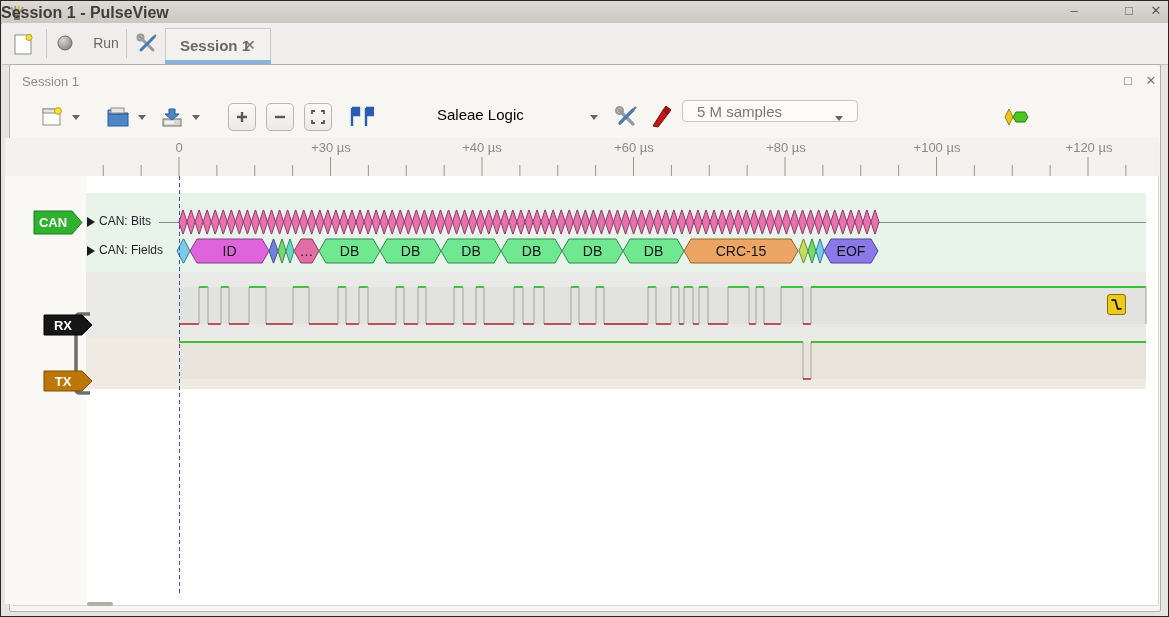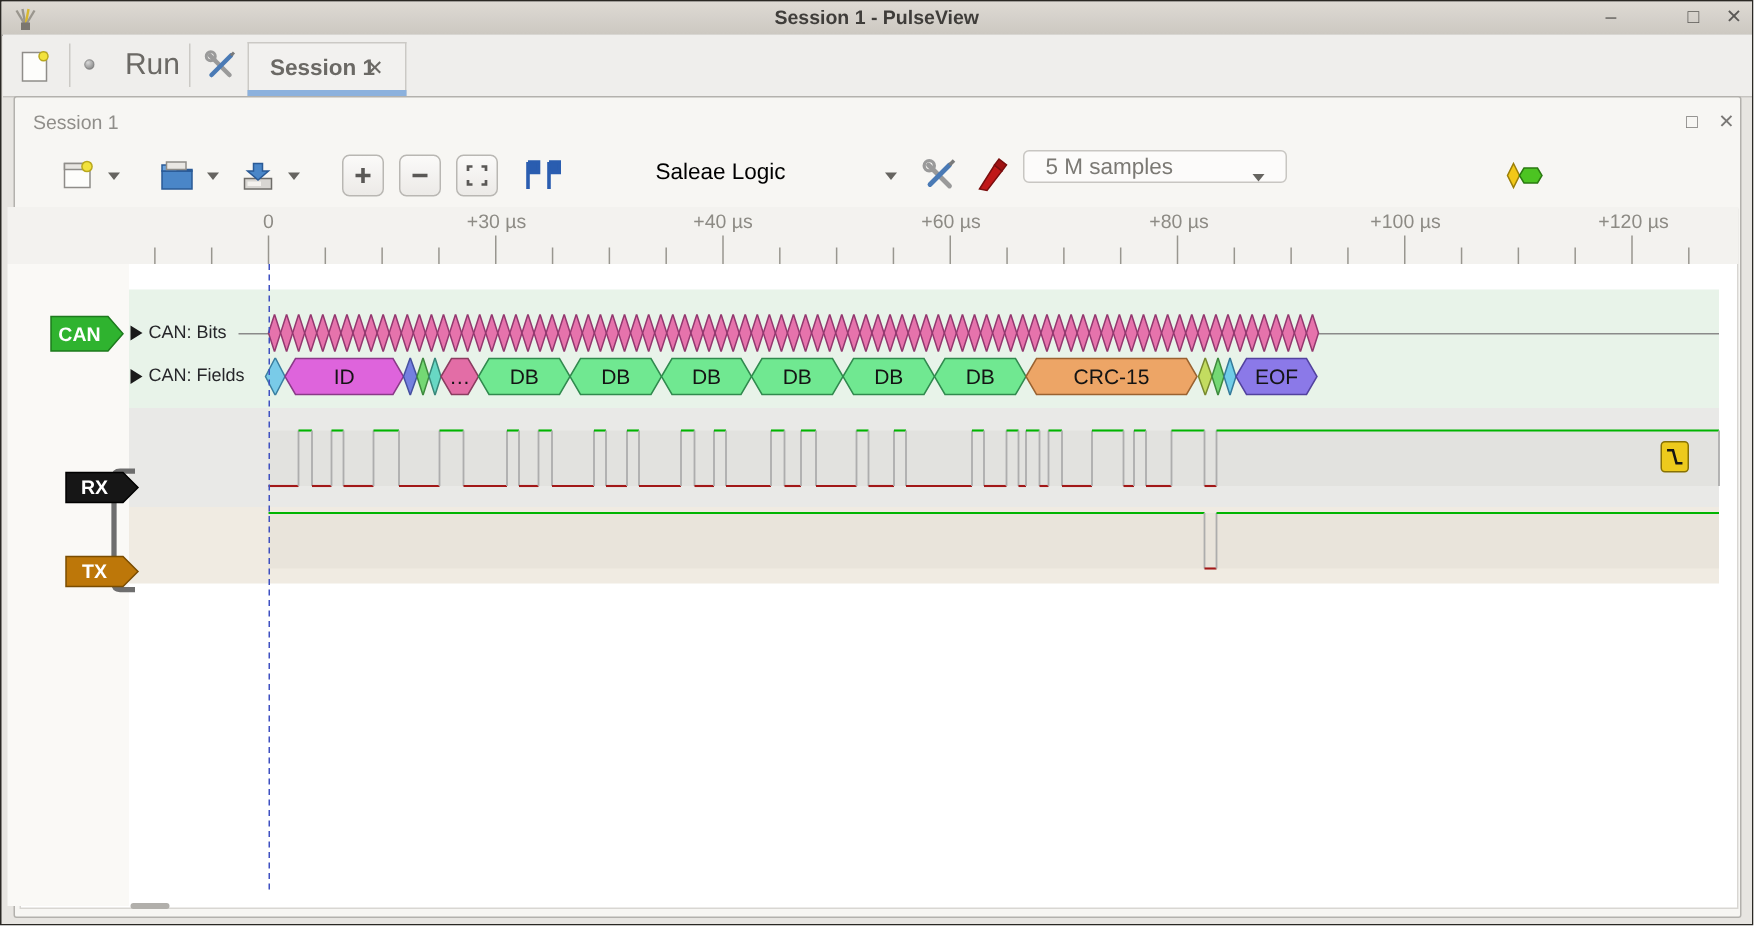--- a/index.html
+++ b/index.html
@@ -3,28 +3,28 @@
 <meta charset="utf-8">
 <style>
   html,body{margin:0;padding:0;}
   .page{position:relative;width:1169px;height:617px;background:#e7e5e1;
         font-family:"Liberation Sans",sans-serif;border:1px solid #2a2824;box-sizing:border-box;
         overflow:hidden;}
   .abs{position:absolute;}
   
   .titlebar{left:0;top:0;width:100%;height:22px;background:linear-gradient(#dedad4,#ccc8c1);
             border-bottom:1px solid #a8a5a0;}
-  .title-text{left:0;top:3px;width:100%;text-align:center;font-size:13px;font-weight:bold;color:#3f3d3a;}
+  .title-text{left:0;top:3px;width:100%;font-size:16px;font-weight:bold;color:#3f3d3a;}
   .app-icon{left:7px;top:2px;width:18px;height:18px;}
   .winctl{top:2px;font-size:13px;color:#5a5855;width:22px;text-align:center;cursor:default;}
   
   .main-toolbar{left:1px;top:22px;width:1167px;height:41px;background:#efeeec;border-bottom:1px solid #c6c4c0;}
   .tb-sep{top:6px;width:1px;height:29px;background:#cbc9c5;}
   .iconbtn{display:flex;align-items:center;justify-content:center;}
-  .run-label{font-size:20px;color:#6b6965;margin-left:12px;}
+  .run-label{font-size:14px;color:#6b6965;margin-left:12px;}
   .tab{left:163px;top:5px;width:106px;height:36px;background:#f2f1ef;border:1px solid #cbc9c5;border-bottom:none;box-sizing:border-box;}
   .tab-blue{left:163px;top:37px;width:106px;height:4px;background:#8cb1dd;}
   .tab-label{left:14px;top:8px;font-size:15px;font-weight:600;color:#6b6965;}
   .tab-close{left:78px;top:8px;font-size:14px;color:#6b6965;}
   
   .session-window{left:8px;top:63px;width:1152px;height:548px;background:#f7f6f3;
                   border:1px solid #b3b1ad;border-radius:2px;box-sizing:border-box;}
   .session-title{left:12px;top:9px;font-size:13px;color:#908e8a;}
   .sess-ctl{top:8px;font-size:13px;color:#7a7876;width:20px;text-align:center;}
   

